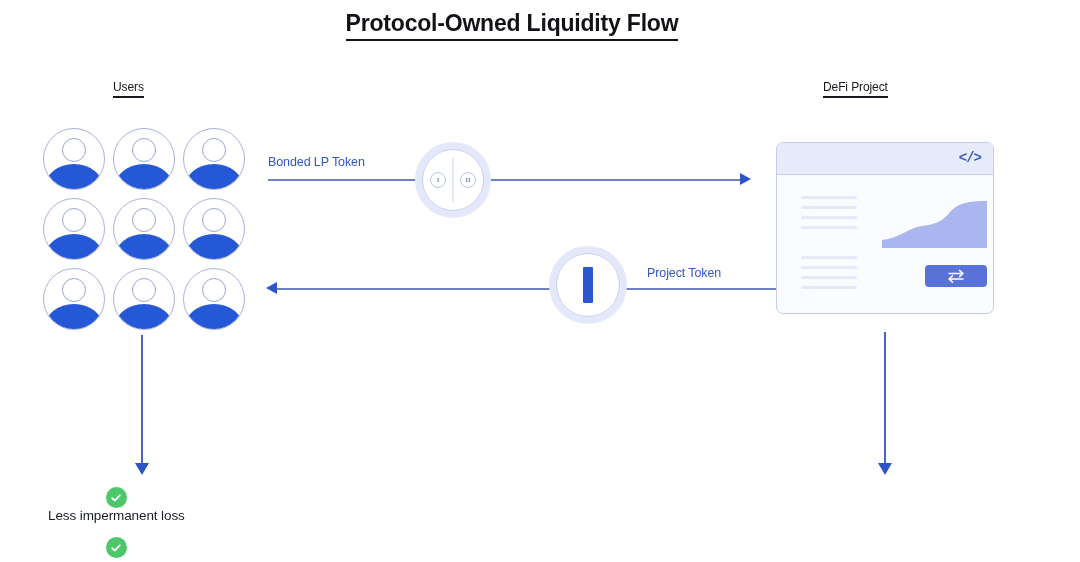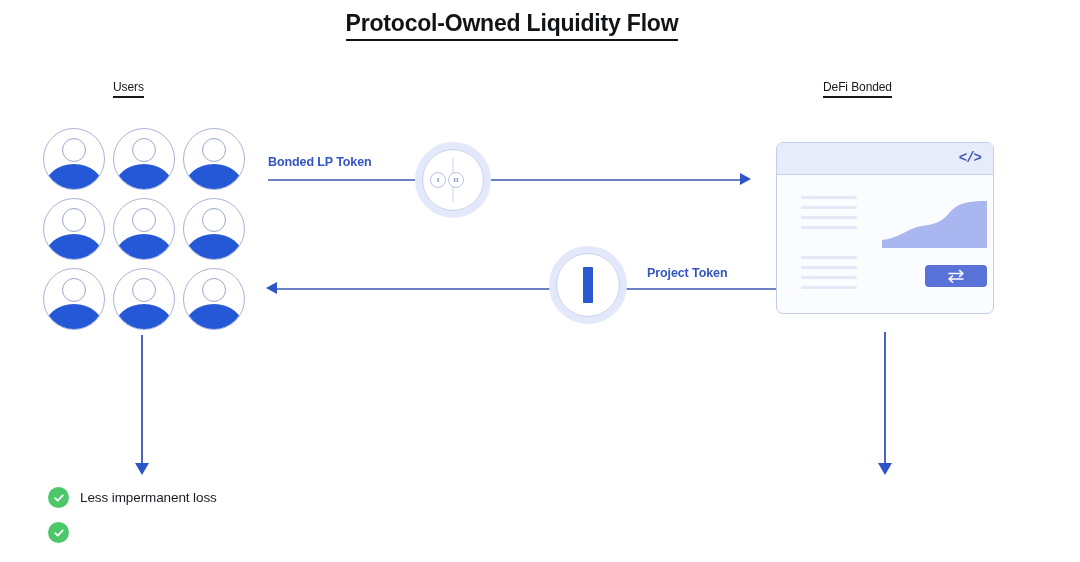--- a/index.html
+++ b/index.html
@@ -82,21 +82,21 @@
   .arrow-down{
     position:absolute;width:0;height:0;
     border-left:7px solid transparent;
     border-right:7px solid transparent;
     border-top:12px solid #2e55c7;
   }
 
   
   .flow-label{
     position:absolute;
-    font-size:12.5px;font-weight:bold;color:#3355c4;
+    font-size:12.5px;font-weight:normal;color:#3355c4;
     letter-spacing:-0.1px;white-space:nowrap;
   }
   .flow-label.bonded{left:268px;top:155px;}
   .flow-label.native{left:647px;top:266px;}
 
   
   .token{
     position:absolute;border-radius:50%;
     background:#ffffff;
     box-sizing:border-box;
@@ -116,21 +116,21 @@
   .coin{
     position:absolute;top:50%;transform:translateY(-50%);
     width:16px;height:16px;border-radius:50%;
     border:1.2px solid #b8c4e8;background:#fff;
     display:flex;align-items:center;justify-content:center;
     font-size:7px;font-weight:bold;color:#7e8fc6;
     font-family:"Liberation Serif", serif;
     box-sizing:border-box;
   }
   .coin.one{left:8px;}
-  .coin.two{right:20px;}
+  .coin.two{right:8px;}
 
   .native-token{left:549px;top:246px;width:78px;height:78px;}
   .native-bar{
     position:absolute;left:50%;top:50%;transform:translate(-50%,-50%);
     width:10px;height:36px;background:#2b57cf;border-radius:1px;
   }
 
   
   .defi-card{
     position:absolute;left:776px;top:142px;width:218px;height:172px;
@@ -169,22 +169,23 @@
     position:absolute;left:148px;top:122px;width:62px;height:22px;
     background:#5872d8;border-radius:4px;
     display:flex;align-items:center;justify-content:center;
   }
 
   
   .benefits{position:absolute;}
   .benefits.left{left:48px;top:487px;}
   .benefits.right{left:773px;top:487px;}
   .benefit{
-    display:flex;align-items:center;gap:11px;
+    display:flex;align-items:center;
     margin-bottom:14px;
+    flex-direction:column;
   }
   .check{
     width:21px;height:21px;border-radius:50%;
     background:#4cc76a;flex:0 0 auto;
     display:flex;align-items:center;justify-content:center;
   }
   .benefit-text{
     font-size:13.5px;color:#1a1d23;letter-spacing:-0.1px;white-space:nowrap;
   }
 </style>
@@ -194,21 +195,21 @@
 <div class="stage">
 
   <div class="title">
     <span>Protocol-Owned Liquidity Flow</span>
   </div>
 
   <div class="col-head users">
     <span>Users</span>
   </div>
   <div class="col-head defi">
-    <span>DeFi Bonded</span>
+    <span>DeFi Project</span>
   </div>
 
   <div class="avatar-grid">
     <div class="avatar">
         <div class="head"></div>
         <div class="body"></div>
       </div>
     <div class="avatar">
         <div class="head"></div>
         <div class="body"></div>

